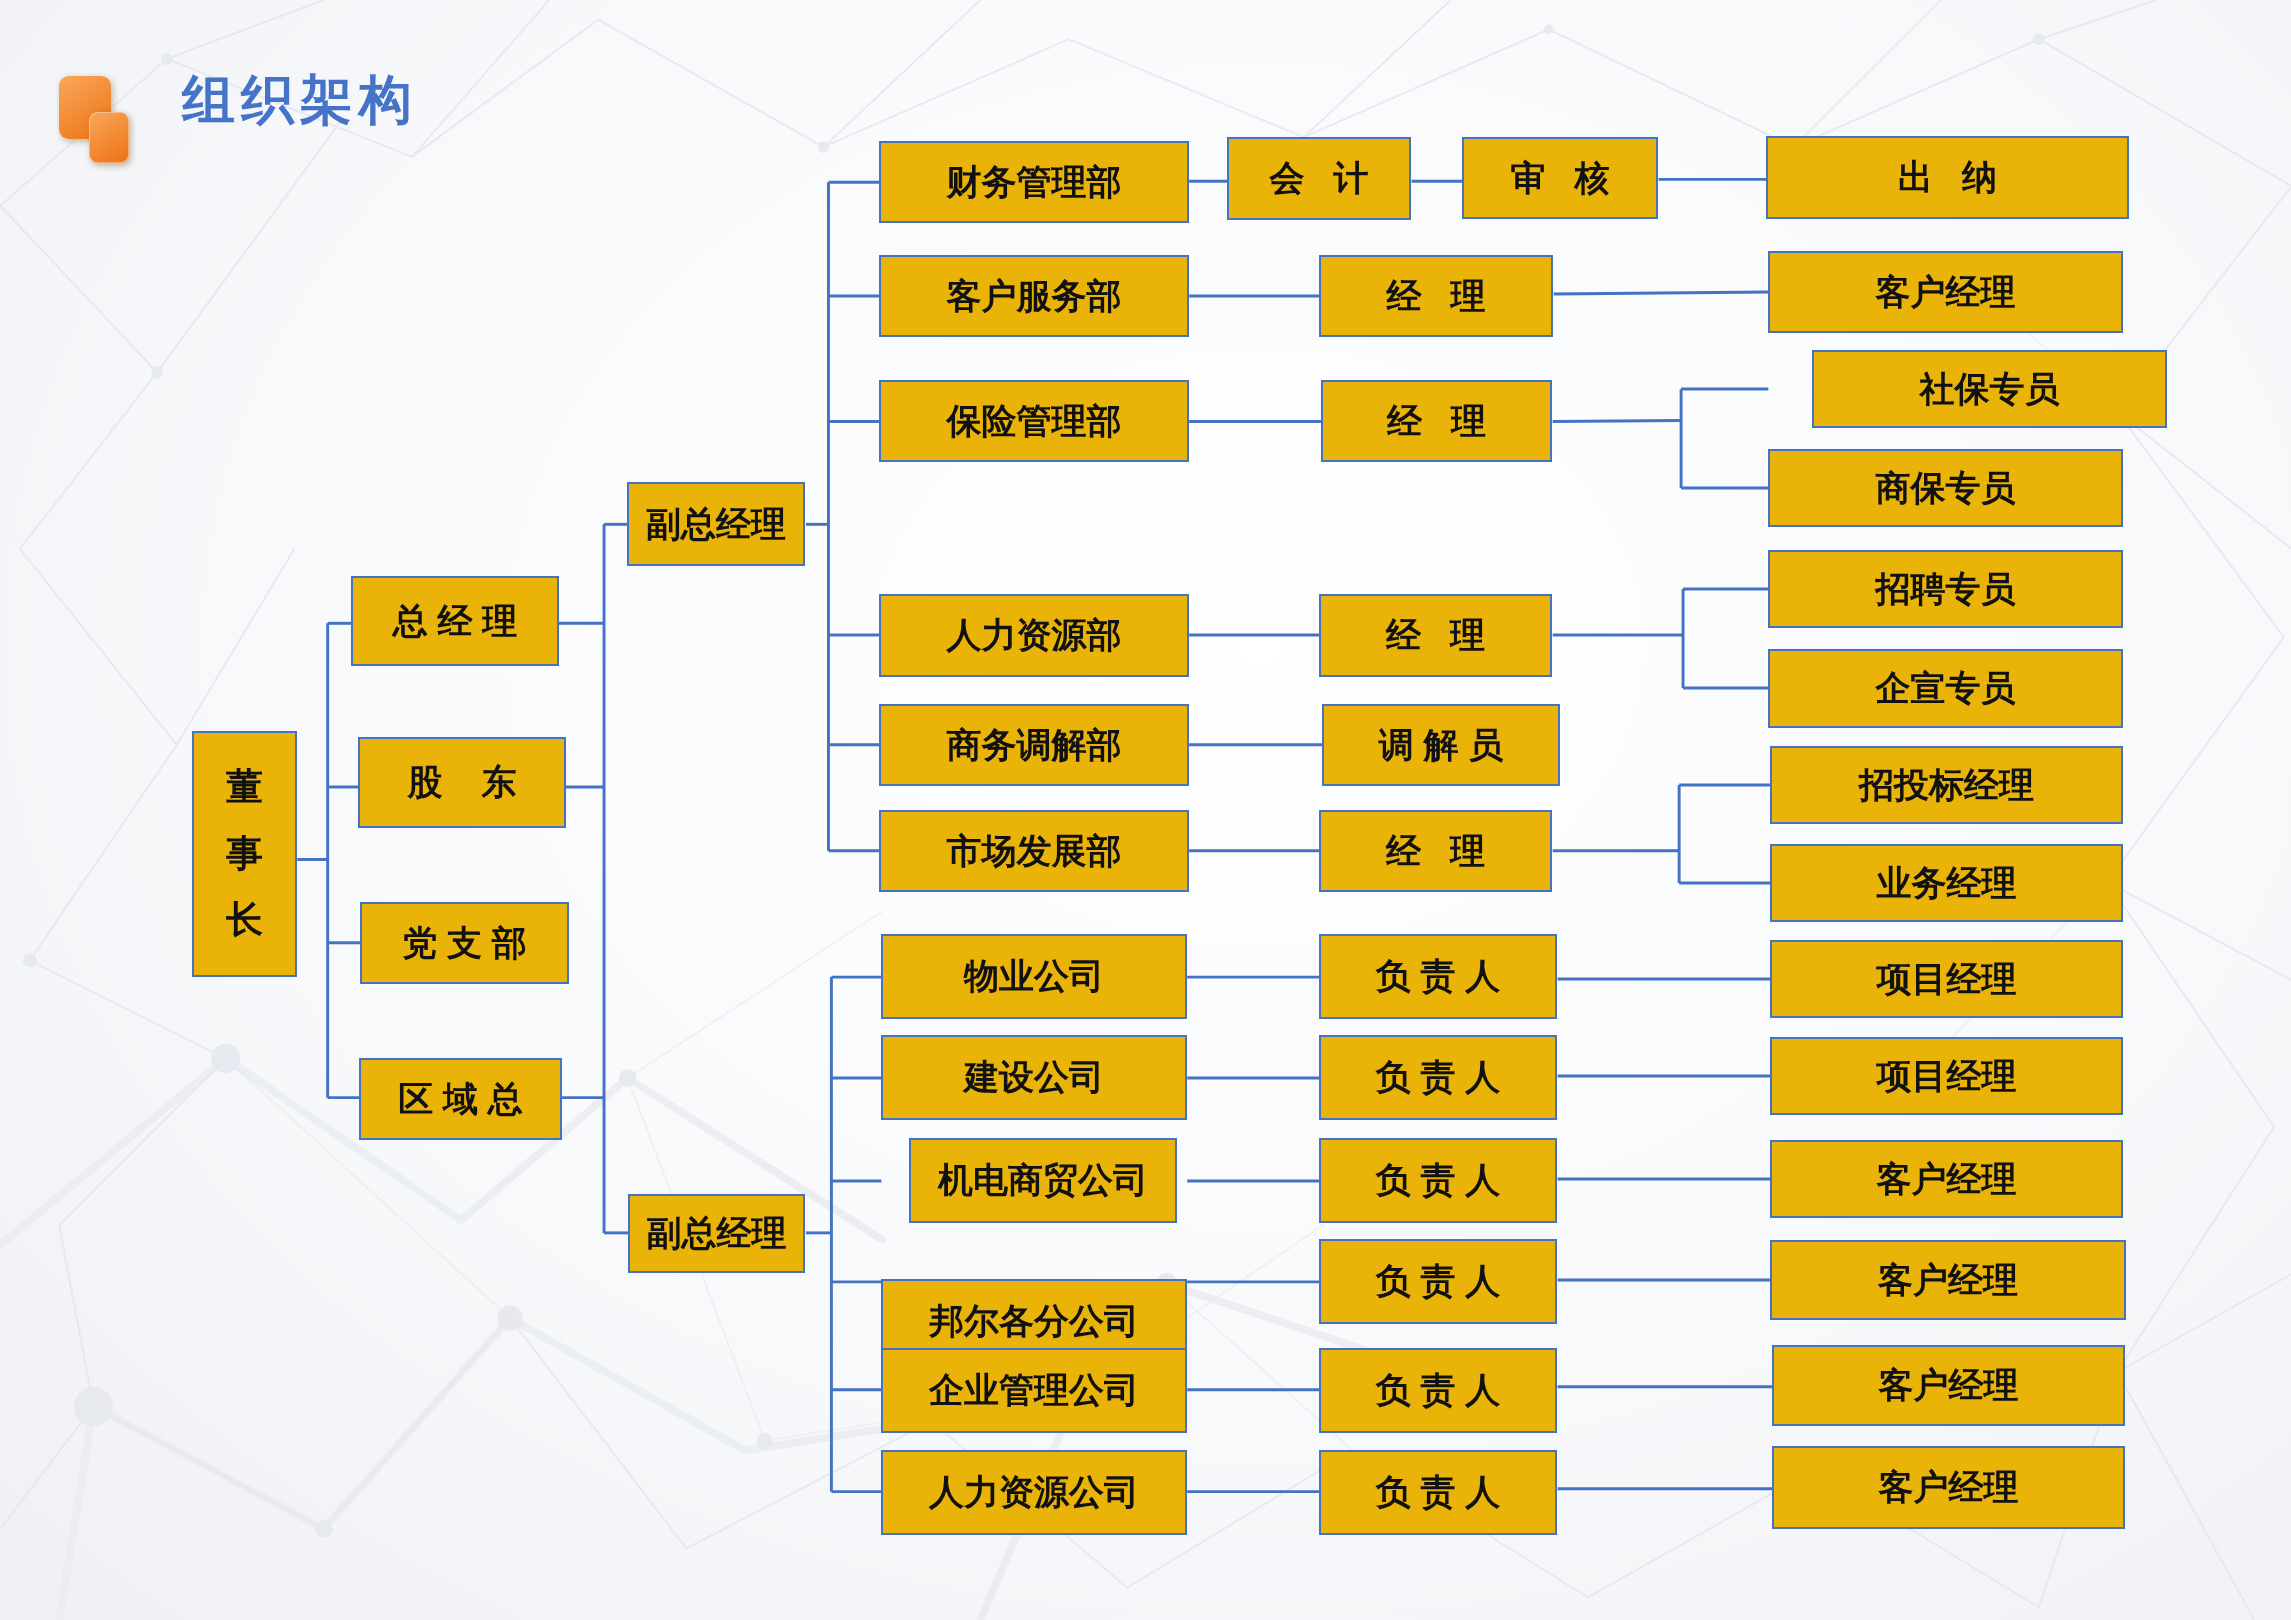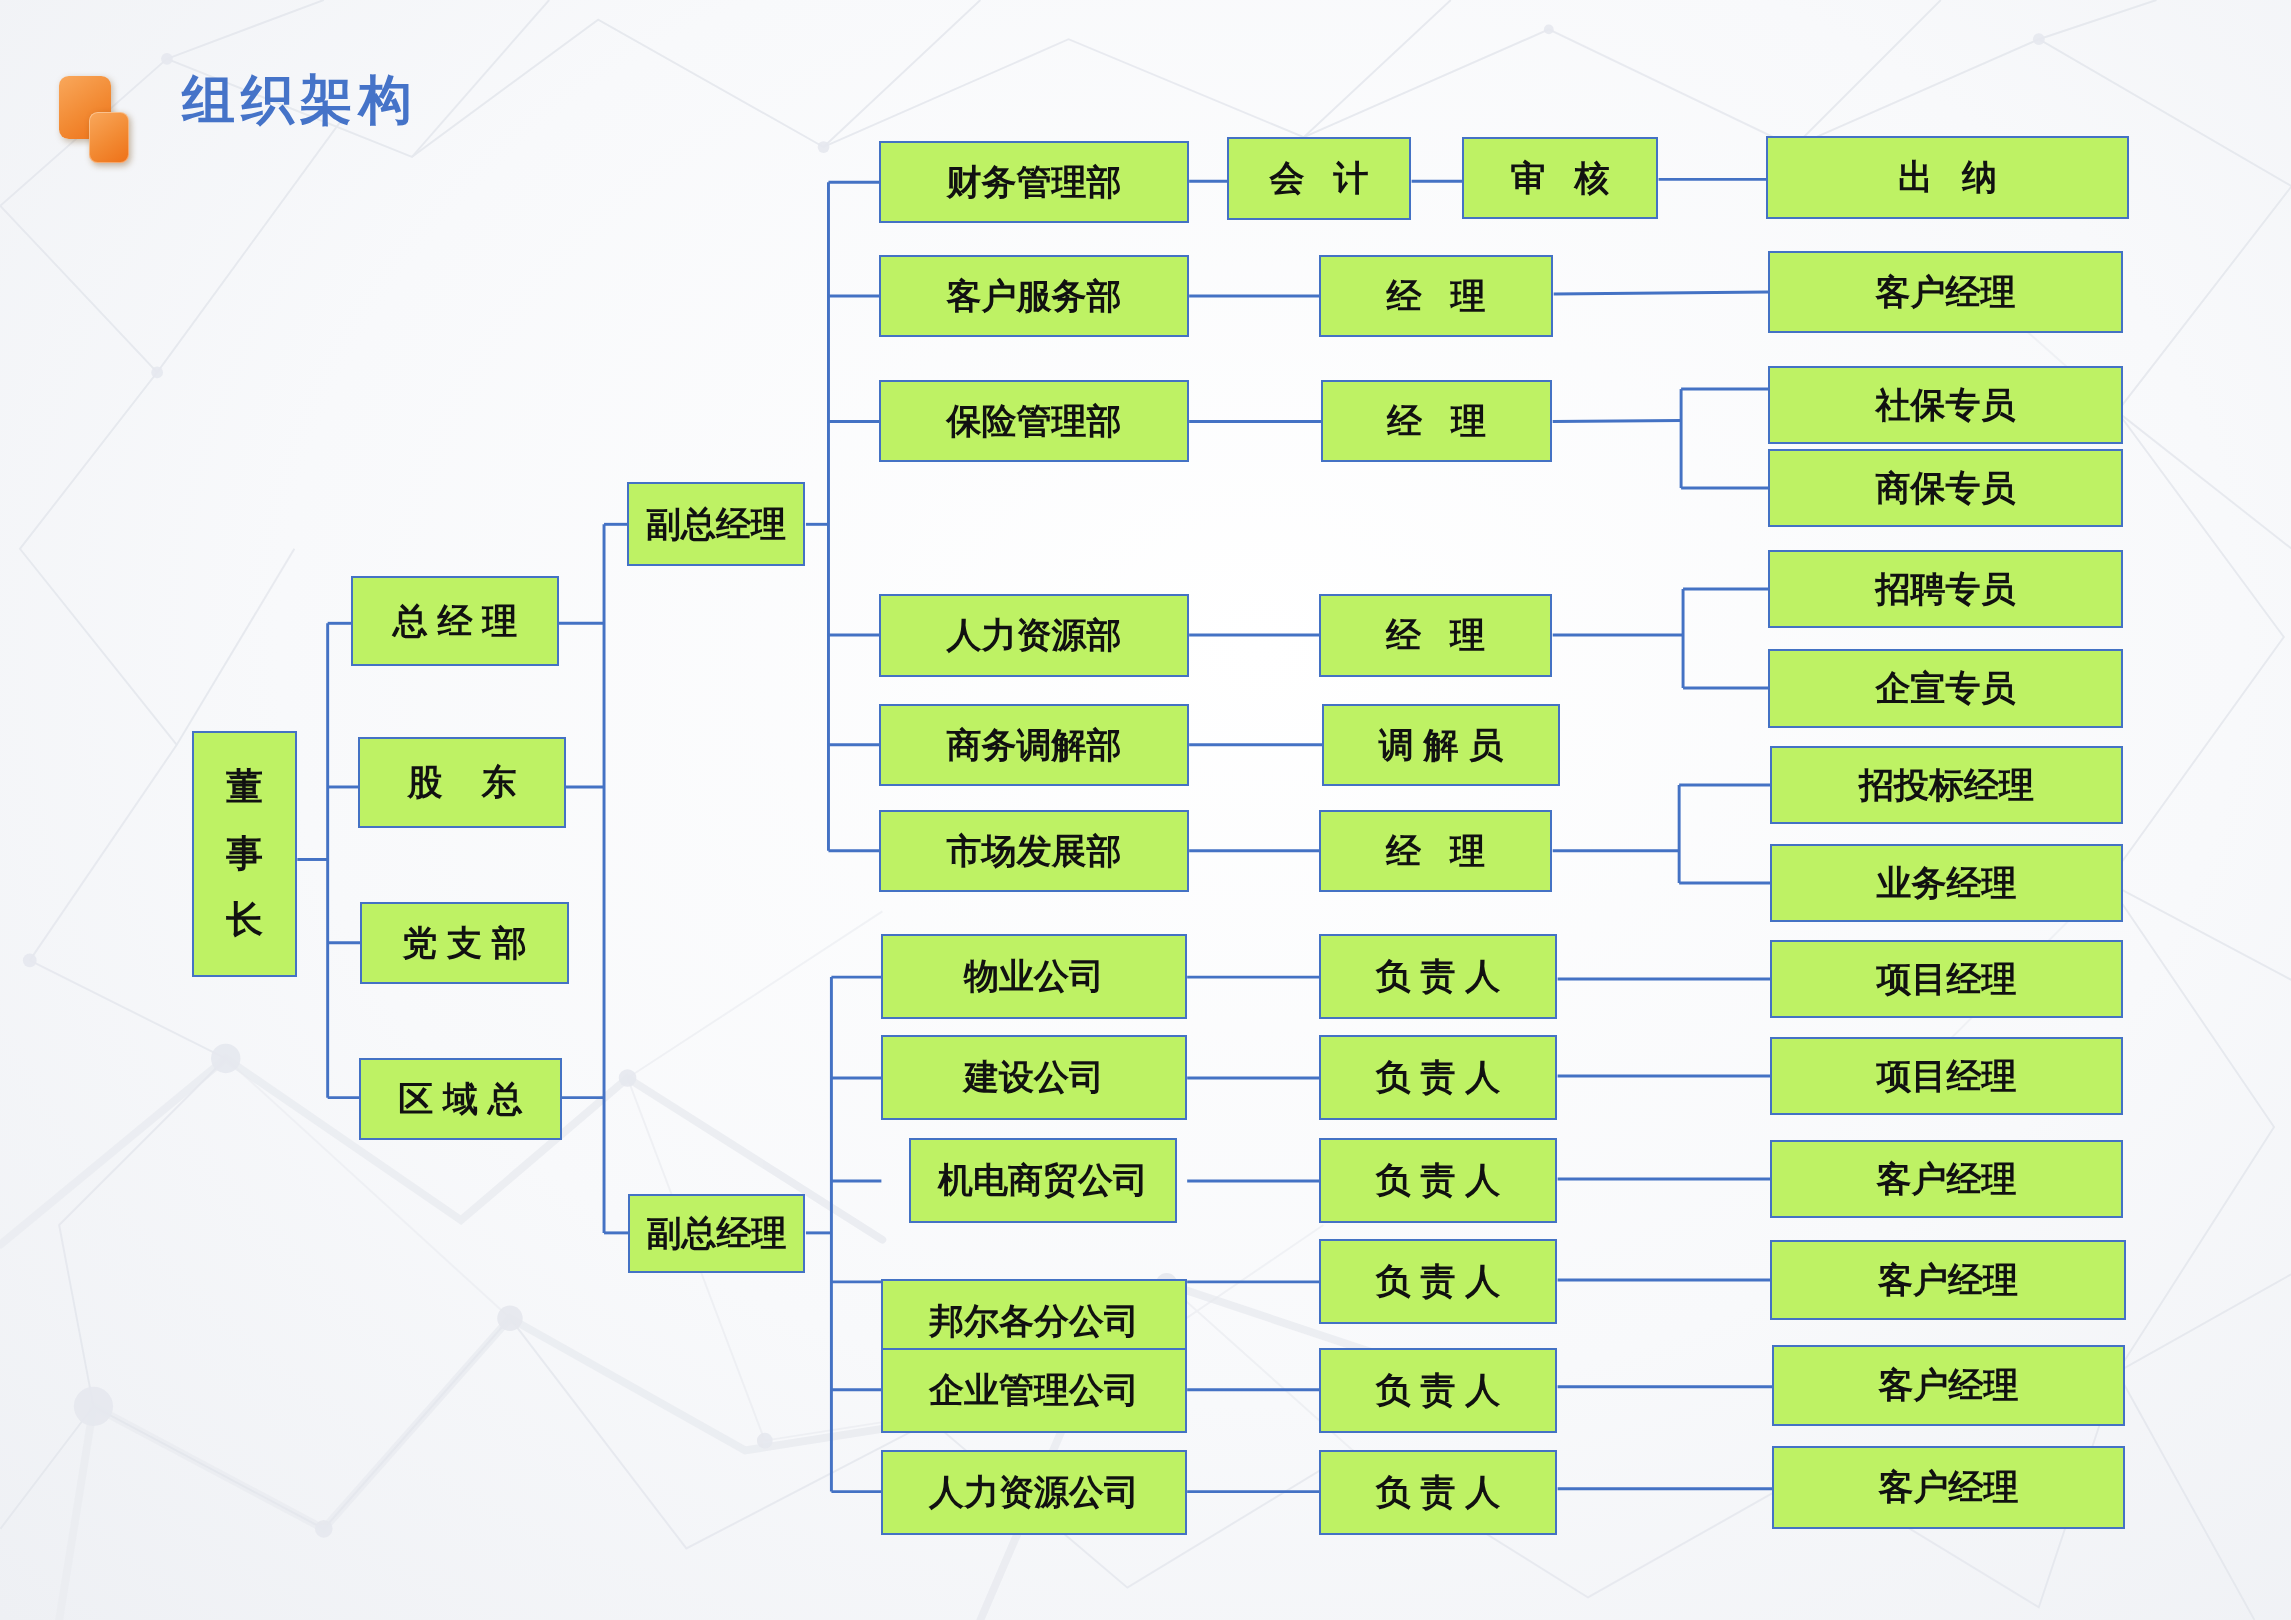--- a/index.html
+++ b/index.html
@@ -7,21 +7,21 @@
     width:2292px;height:1620px;
     font-family:"Liberation Sans","DejaVu Sans",sans-serif;
     background:radial-gradient(ellipse at 55% 40%, #ffffff 0%, #f8f9fb 55%, #eef0f4 100%);
     overflow:hidden;
   }
   .canvas{position:relative;width:2292px;height:1620px;}
   svg.bg{position:absolute;left:0;top:0;z-index:0;}
   svg.wires{position:absolute;left:0;top:0;z-index:2;}
   .node{
     position:absolute;z-index:3;box-sizing:border-box;
-    background:#bef264;border:2.9px solid #4472C4;
+    background:#eab308;border:2.9px solid #4472C4;
     display:flex;align-items:center;justify-content:center;
     font-weight:bold;color:#111;font-size:35px;white-space:pre;
     font-family:"Liberation Sans","DejaVu Sans",sans-serif;
   }
   .node .vlabel{
     display:block;width:43px;word-break:break-all;white-space:normal;
     text-align:center;line-height:1.8;font-size:37px;
   }
   .title{
     position:absolute;left:182px;top:65px;z-index:4;margin:0;
@@ -208,21 +208,21 @@
   <div class="node" style="left:1319px;top:810px;width:233px;height:82px;">经   理</div>
   <div class="node" style="left:1319px;top:934px;width:238px;height:85px;">负 责 人</div>
   <div class="node" style="left:1319px;top:1035px;width:238px;height:85px;">负 责 人</div>
   <div class="node" style="left:1319px;top:1138px;width:238px;height:85px;">负 责 人</div>
   <div class="node" style="left:1319px;top:1239px;width:238px;height:85px;">负 责 人</div>
   <div class="node" style="left:1319px;top:1348px;width:238px;height:85px;">负 责 人</div>
   <div class="node" style="left:1319px;top:1450px;width:238px;height:85px;">负 责 人</div>
 
   <div class="node" style="left:1766px;top:136px;width:363px;height:83px;">出   纳</div>
   <div class="node" style="left:1768px;top:251px;width:355px;height:82px;">客户经理</div>
-  <div class="node" style="left:1768px;top:350px;width:355px;height:78px;margin-top:16px;">社保专员</div>
+  <div class="node" style="left:1812px;top:350px;width:355px;height:78px;">社保专员</div>
   <div class="node" style="left:1768px;top:449px;width:355px;height:78px;">商保专员</div>
   <div class="node" style="left:1768px;top:550px;width:355px;height:78px;">招聘专员</div>
   <div class="node" style="left:1768px;top:649px;width:355px;height:79px;">企宣专员</div>
   <div class="node" style="left:1770px;top:746px;width:353px;height:78px;">招投标经理</div>
   <div class="node" style="left:1770px;top:844px;width:353px;height:78px;">业务经理</div>
   <div class="node" style="left:1770px;top:940px;width:353px;height:78px;">项目经理</div>
   <div class="node" style="left:1770px;top:1037px;width:353px;height:78px;">项目经理</div>
   <div class="node" style="left:1770px;top:1140px;width:353px;height:78px;">客户经理</div>
   <div class="node" style="left:1770px;top:1240px;width:356px;height:80px;">客户经理</div>
   <div class="node" style="left:1772px;top:1345px;width:353px;height:81px;">客户经理</div>

